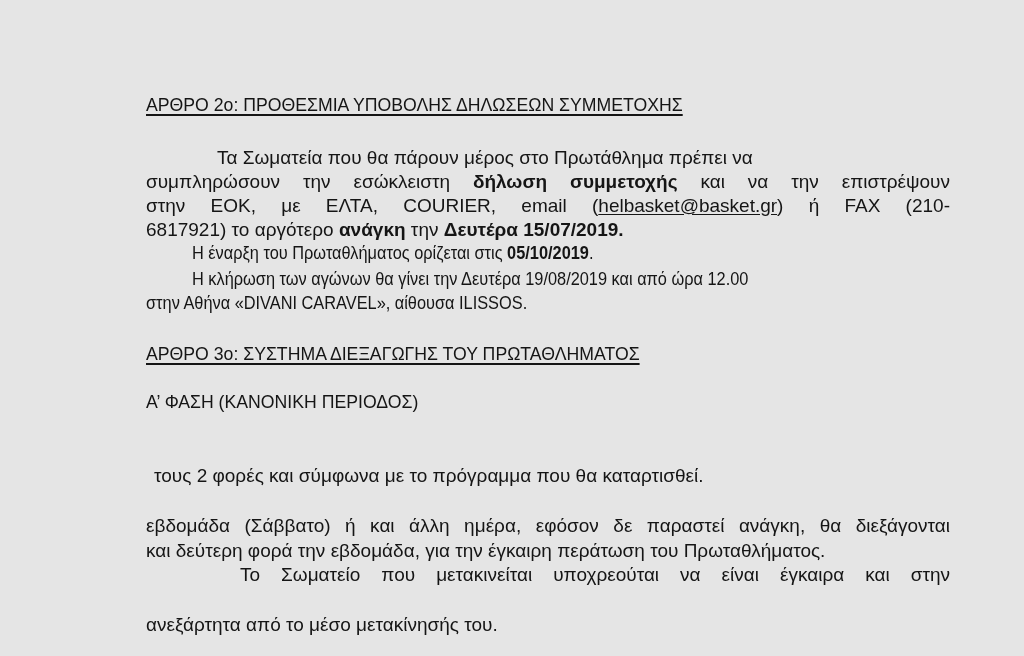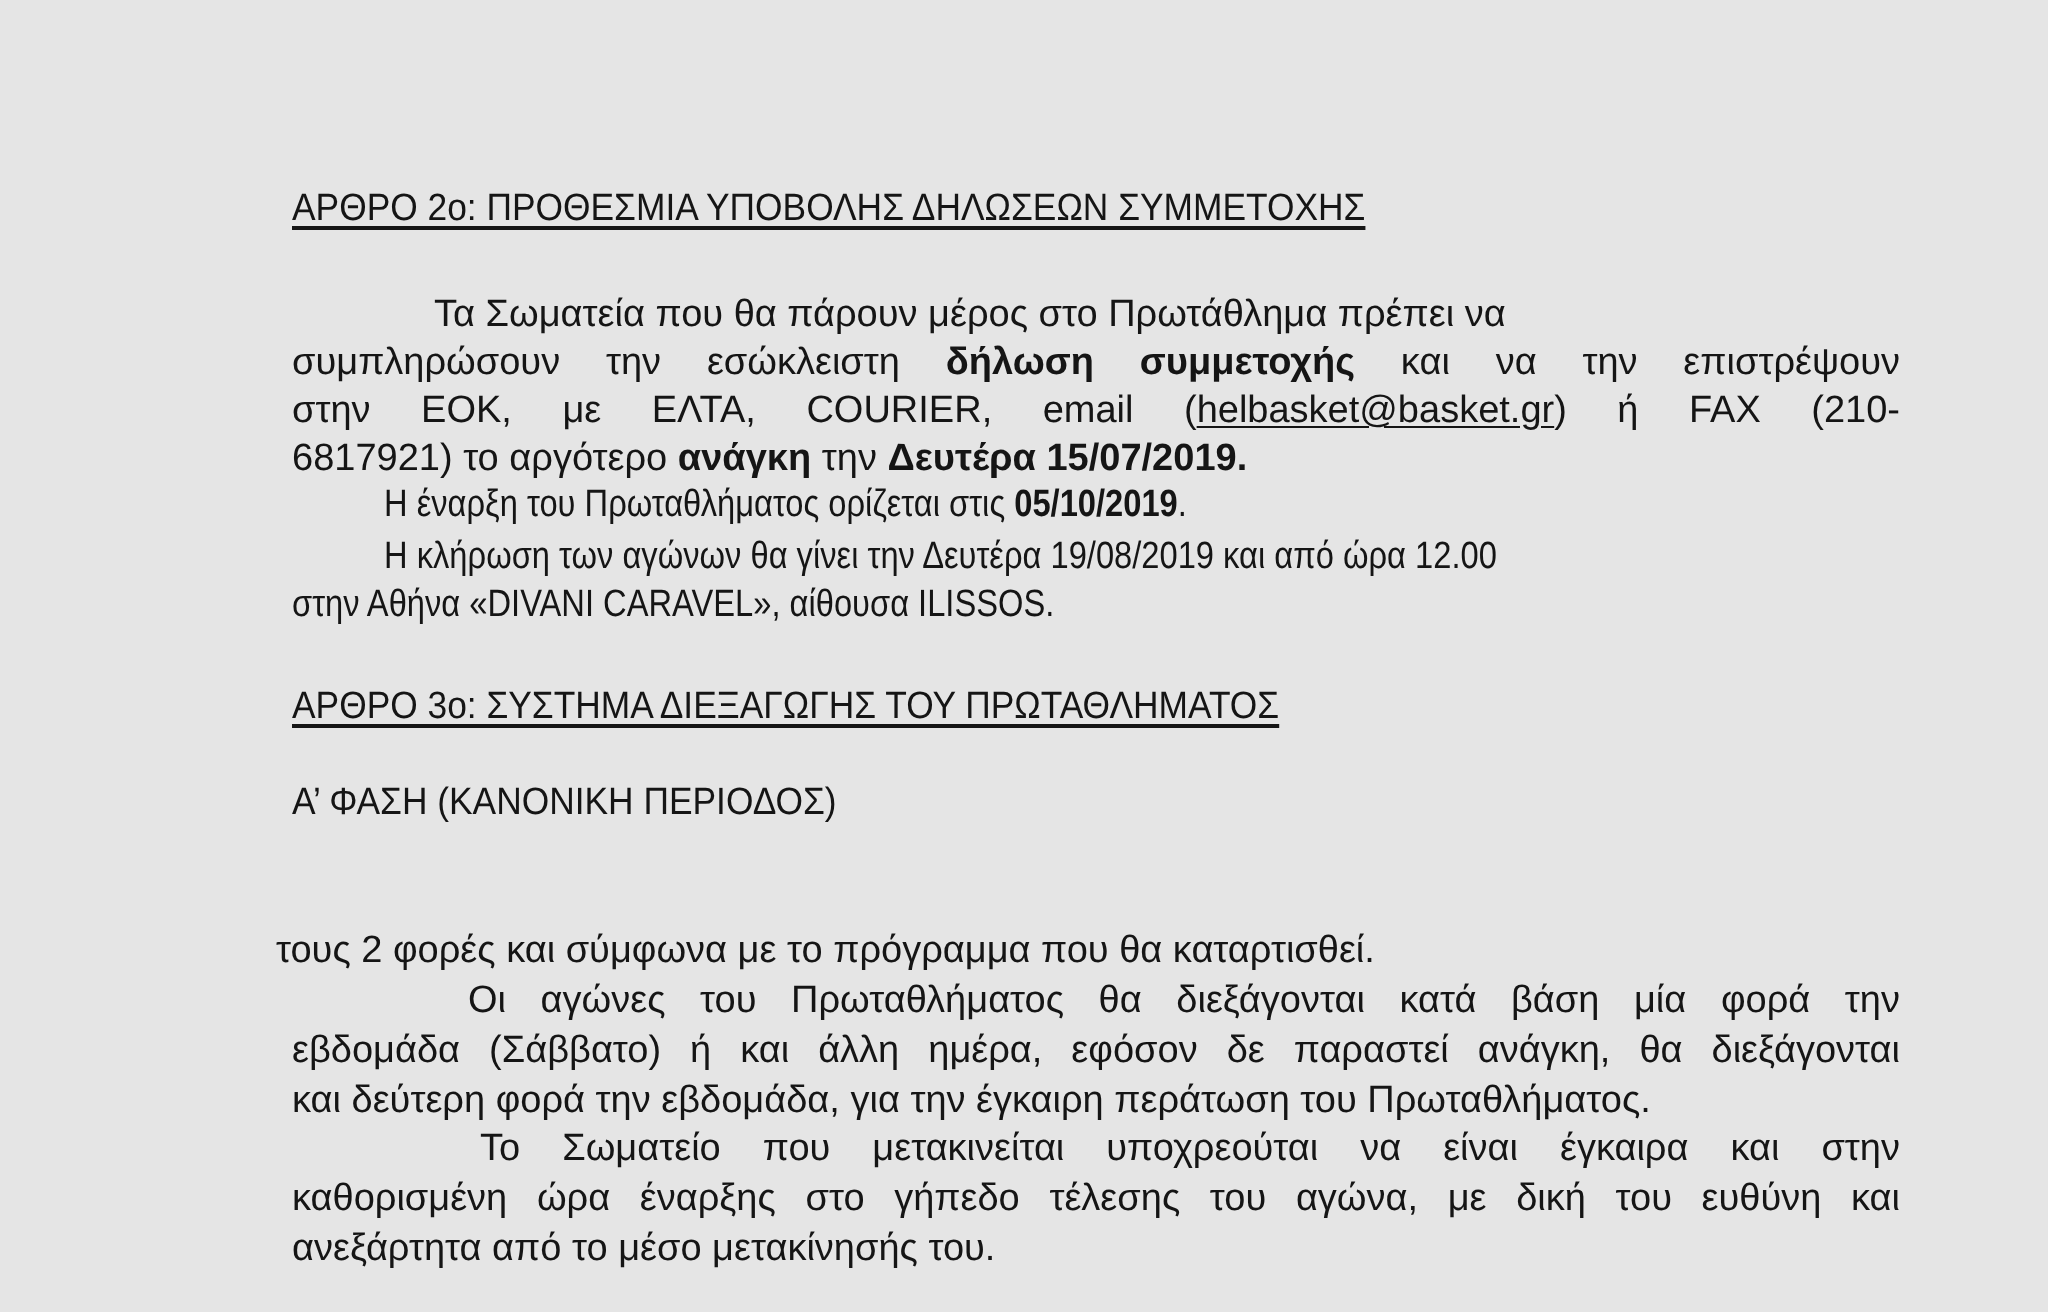--- a/index.html
+++ b/index.html
@@ -77,23 +77,21 @@
     <span>Η έναρξη του Πρωταθλήματος ορίζεται στις  </span><b>05/10/2019</b><span>.</span>
   </div>
 
   <div class="line narrow" style="left:192px; top:268px;">Η κλήρωση των αγώνων θα γίνει την Δευτέρα 19/08/2019 και από ώρα 12.00</div>
   <div class="line narrow" style="left:146px; top:292px;">στην Αθήνα «DIVANI CARAVEL», αίθουσα ILISSOS.</div>
 
   <div class="line heading" style="left:146px; top:343px;">ΑΡΘΡΟ   3ο: ΣΥΣΤΗΜΑ ΔΙΕΞΑΓΩΓΗΣ  ΤΟΥ ΠΡΩΤΑΘΛΗΜΑΤΟΣ</div>
 
   <div class="line subheading" style="left:146px; top:391px;">Α’ ΦΑΣΗ (ΚΑΝΟΝΙΚΗ ΠΕΡΙΟΔΟΣ)</div>
 
-  <div class="line" style="left:138px; top:465px;">τους  2 φορές και σύμφωνα με το πρόγραμμα που θα καταρτισθεί.</div>
+  <div class="line" style="left:154px; top:465px;">τους  2 φορές και σύμφωνα με το πρόγραμμα που θα καταρτισθεί.</div>
 
-  <div class="line justify" style="left:234px; top:490px; width:716px;">Οι αγώνες του Πρωταθλήματος θα διεξάγονται  κατά βάση μία φορά την</div>
   <div class="line justify" style="left:146px; top:515px; width:804px;">εβδομάδα  (Σάββατο) ή και άλλη ημέρα, εφόσον δε παραστεί ανάγκη, θα διεξάγονται</div>
   <div class="line justify" style="left:240px; top:564px; width:710px;">Το Σωματείο που μετακινείται υποχρεούται να είναι έγκαιρα και στην</div>
 
   <div class="line" style="left:146px; top:540px;">και δεύτερη φορά την εβδομάδα, για την έγκαιρη περάτωση του Πρωταθλήματος.</div>
-  <div class="line justify" style="left:146px; top:589px; width:804px;">καθορισμένη ώρα έναρξης στο γήπεδο τέλεσης του αγώνα, με δική του ευθύνη  και</div>
   <div class="line" style="left:146px; top:614px;">ανεξάρτητα από το μέσο μετακίνησής του.</div>
 
 </div>
 
 </body></html>

